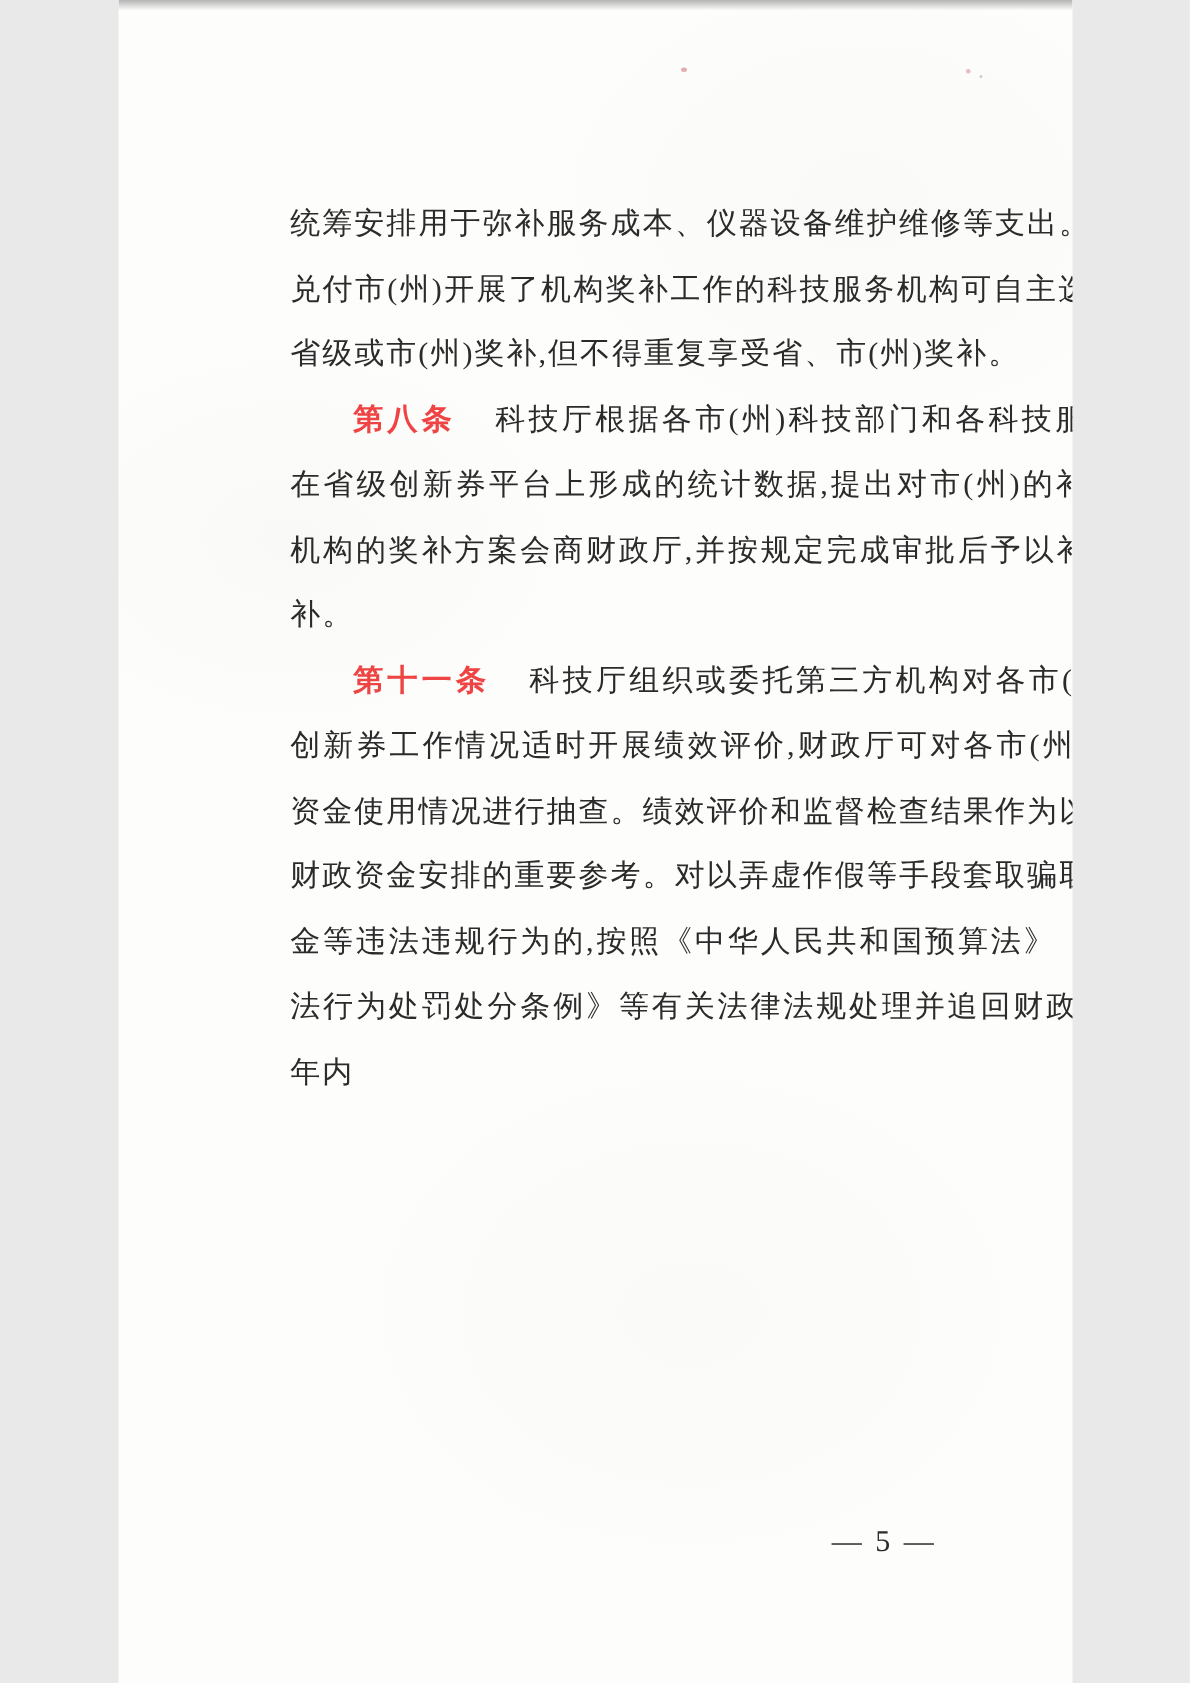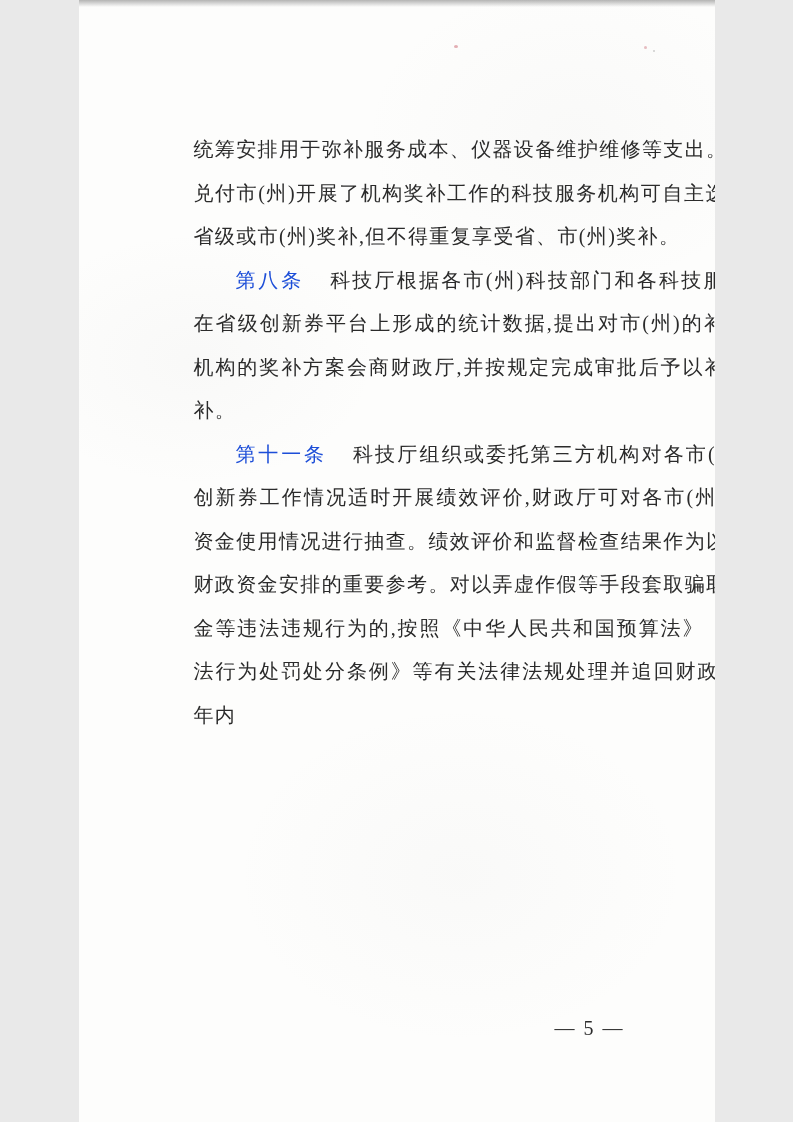--- a/index.html
+++ b/index.html
@@ -59,22 +59,22 @@
   .para {
     margin: 0;
     padding: 0;
     text-indent: 42px;
   }
   .para.no-indent {
     text-indent: 0;
   }
   .article-head {
     font-family: "Liberation Sans", "DejaVu Sans", sans-serif;
-    font-weight: 400;
-    color: #1d4ed8;
+    font-weight: 700;
+    color: #ef4444;
     margin-right: 26px;
     letter-spacing: 2px;
   }
   .page-number {
     position: absolute;
     top: 1017px;
     right: 90px;
     font-size: 20px;
     letter-spacing: 2px;
     color: #2b2b2b;

